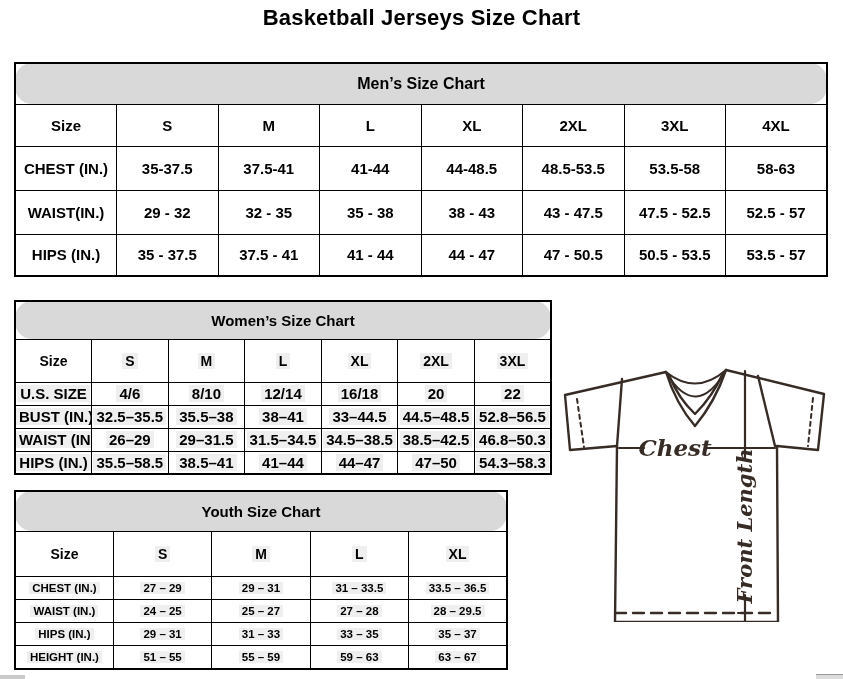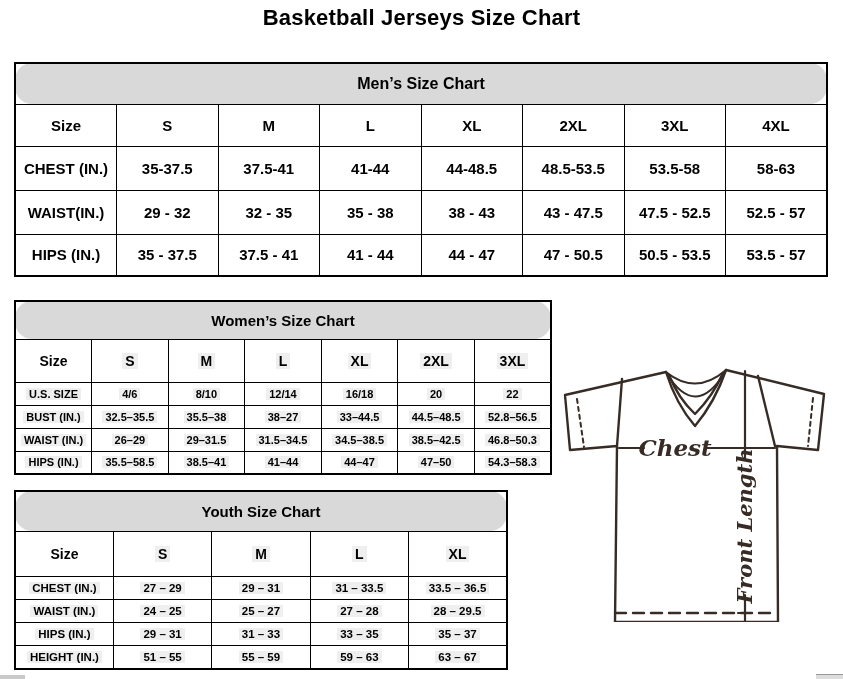--- a/index.html
+++ b/index.html
@@ -20,21 +20,21 @@
   .tbl td{
     border:1px solid #000; text-align:center; vertical-align:middle;
     font-weight:700; padding:0; overflow:hidden; white-space:nowrap;
   }
   .tbl .band{ background:#d9d9d9; font-size:16px;border-radius:17px; }
   .mens{ left:14px; top:62px;  width:814px; height:213px; }
   .mens td{ font-size:15px; }
   .womens{ left:14px; top:300px; width:538px; height:173px; }
   .womens .band{ font-size:15px; }
   .womens .colhead{ font-size:14px; }
-  .womens .rowlabel, .womens .datacell{ font-size:11px; }
+  .womens .rowlabel, .womens .datacell{ font-size:15px; }
   .youth{ left:14px; top:490px; width:494px; height:178px; }
   .youth .band{ font-size:15px; }
   .youth .colhead{ font-size:14px; }
   .youth .rowlabel, .youth .datacell{ font-size:11.5px; }
   .hl{ background:#efefef; padding:0 3px; }
   .jersey{ position:absolute; left:562px; top:362px; width:280px; height:260px; }
   .jersey svg{ display:block; width:100%; height:100%; }
   .jersey text{
     font-family:"DejaVu Serif","Liberation Serif",serif;
     font-weight:700; font-style:italic; fill:#362b25;
@@ -120,21 +120,21 @@
             <td class="datacell"><span class="hl">8/10</span></td>
             <td class="datacell"><span class="hl">12/14</span></td>
             <td class="datacell"><span class="hl">16/18</span></td>
             <td class="datacell"><span class="hl">20</span></td>
             <td class="datacell"><span class="hl">22</span></td>
           </tr>
           <tr style="height: 23px; padding-left: 40px;">
             <td class="rowlabel"><span class="hl">BUST (IN.)</span></td>
             <td class="datacell"><span class="hl">32.5–35.5</span></td>
             <td class="datacell"><span class="hl">35.5–38</span></td>
-            <td class="datacell"><span class="hl">38–27</span></td>
+            <td class="datacell"><span class="hl">38–41</span></td>
             <td class="datacell"><span class="hl">33–44.5</span></td>
             <td class="datacell"><span class="hl">44.5–48.5</span></td>
             <td class="datacell"><span class="hl">52.8–56.5</span></td>
           </tr>
           <tr style="height: 23px;">
             <td class="rowlabel"><span class="hl">WAIST (IN.)</span></td>
             <td class="datacell"><span class="hl">26–29</span></td>
             <td class="datacell"><span class="hl">29–31.5</span></td>
             <td class="datacell"><span class="hl">31.5–34.5</span></td>
             <td class="datacell"><span class="hl">34.5–38.5</span></td>

